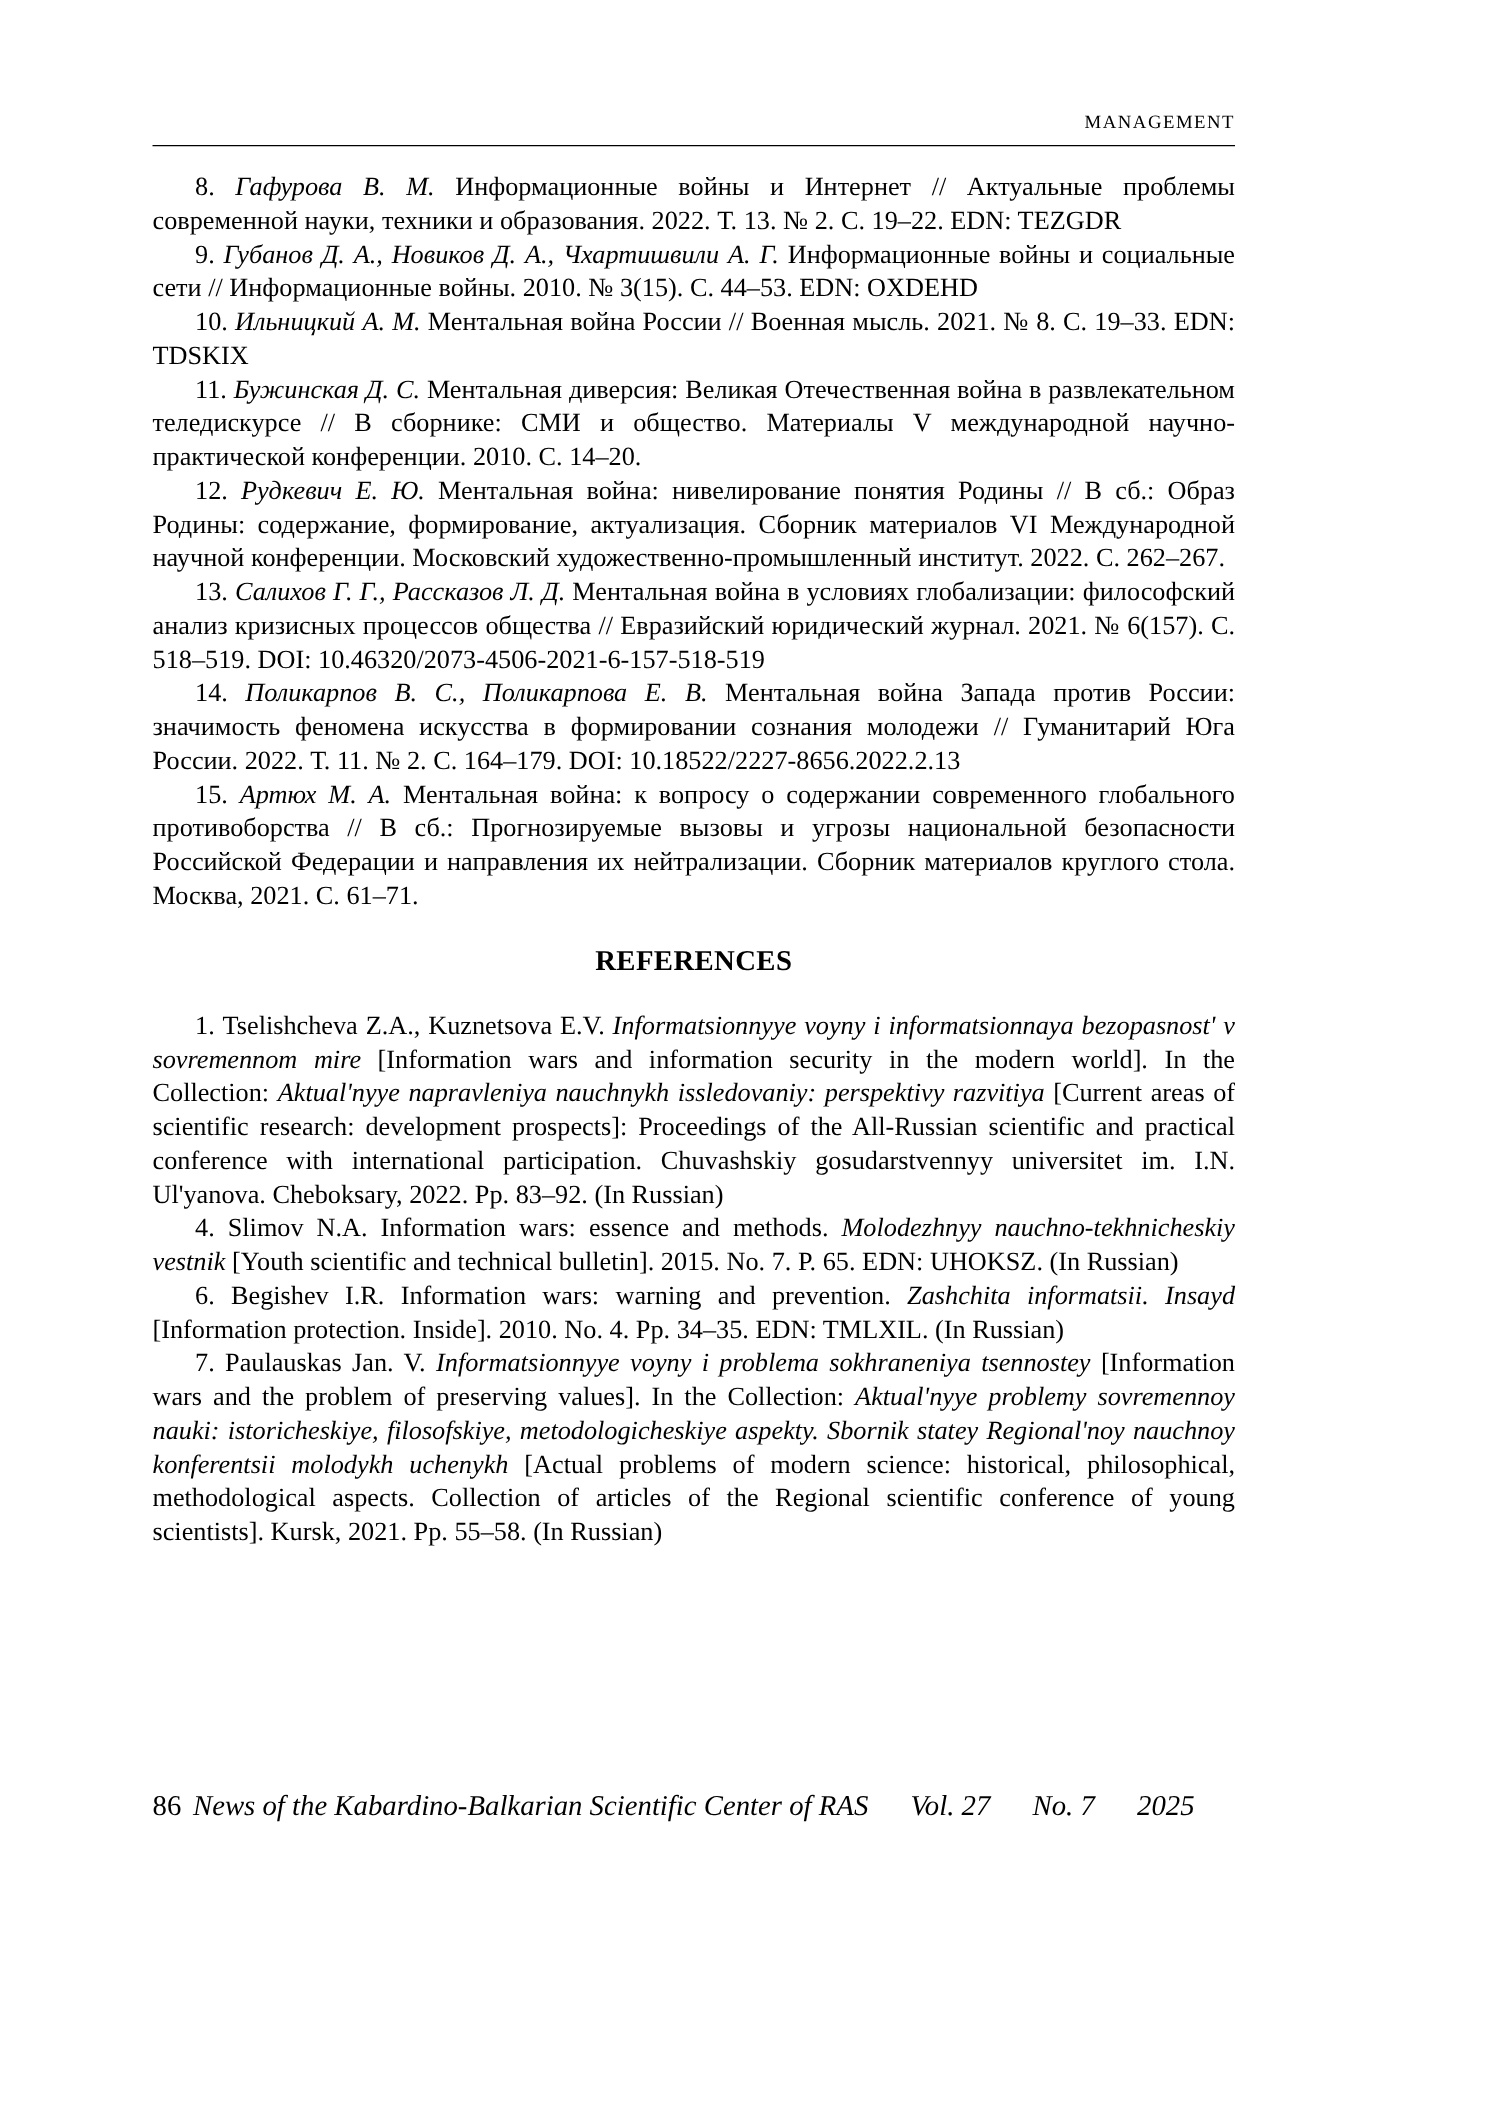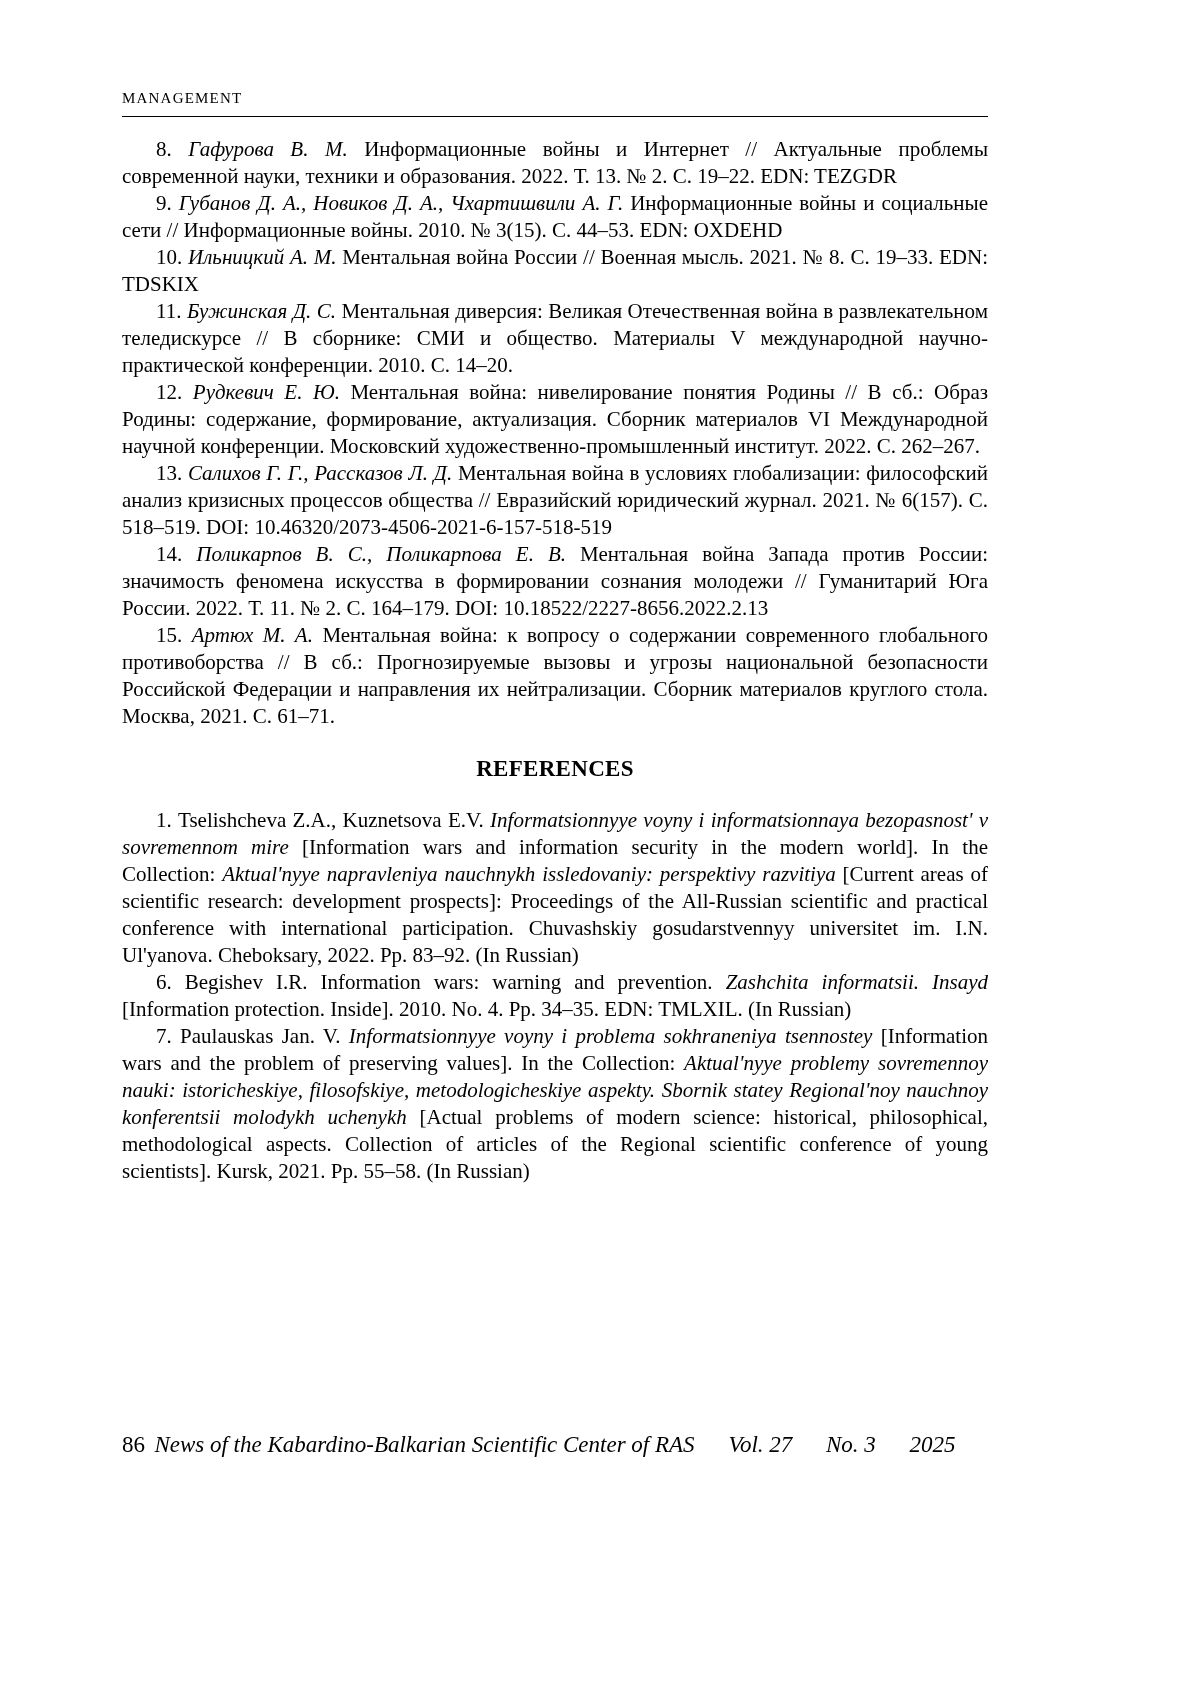--- a/index.html
+++ b/index.html
@@ -14,20 +14,21 @@
     background: #ffffff;
     color: #000000;
     font-family: "Liberation Serif", serif;
     overflow: hidden;
   }
   .running-head {
     position: absolute;
     left: 122px;
     right: 212px;
     top: 90px;
+    text-align: right;
     font-size: 15px;
     letter-spacing: 1.2px;
   }
   .head-rule {
     position: absolute;
     left: 122px;
     right: 212px;
     top: 116px;
     border-top: 1.7px solid #000;
     height: 0;
@@ -94,28 +95,29 @@
         <p class="ref"><span>12.&nbsp;</span><span class="it">Рудкевич Е.&nbsp;Ю.</span><span> Ментальная война: нивелирование понятия Родины // В сб.: Образ Родины: содержание, формирование, актуализация. Сборник материалов VI Международной научной конференции. Московский художественно-промышленный институт. 2022. С. 262–267.</span></p>
         <p class="ref"><span>13.&nbsp;</span><span class="it">Салихов Г.&nbsp;Г., Рассказов Л.&nbsp;Д.</span><span> Ментальная война в условиях глобализации: философский анализ кризисных процессов общества // Евразийский юридический журнал. 2021. № 6(157). С. 518–519. DOI: 10.46320/2073-4506-2021-6-157-518-519</span></p>
         <p class="ref"><span>14.&nbsp;</span><span class="it">Поликарпов В.&nbsp;С., Поликарпова Е.&nbsp;В.</span><span> Ментальная война Запада против России: значимость феномена искусства в формировании сознания молодежи // Гуманитарий Юга России. 2022. Т. 11. № 2. С. 164–179. DOI: 10.18522/2227-8656.2022.2.13</span></p>
         <p class="ref"><span>15.&nbsp;</span><span class="it">Артюх М.&nbsp;А.</span><span> Ментальная война: к вопросу о содержании современного глобального противоборства // В сб.: Прогнозируемые вызовы и угрозы национальной безопасности Российской Федерации и направления их нейтрализации. Сборник материалов круглого стола. Москва, 2021. С. 61–71.</span></p>
       </div>
 
     <h2 class="refs-heading">REFERENCES</h2>
 
     <div>
         <p class="ref"><span>1.&nbsp;Tselishcheva Z.A., Kuznetsova E.V. </span><span class="it">Informatsionnyye voyny i informatsionnaya bezopasnost' v sovremennom mire</span><span> [Information wars and information security in the modern world]. In the Collection: </span><span class="it">Aktual'nyye napravleniya nauchnykh issledovaniy: perspektivy razvitiya</span><span> [Current areas of scientific research: development prospects]: Proceedings of the All-Russian scientific and practical conference with international participation. Chuvashskiy gosudarstvennyy universitet im. I.N. Ul'yanova. Cheboksary, 2022. Pp. 83–92. (In Russian)</span></p>
+        <p class="ref"><span>4.&nbsp;Slimov N.A. Information wars: essence and methods. </span><span class="it">Molodezhnyy nauchno-tekhnicheskiy vestnik</span><span> [Youth scientific and technical bulletin]. 2015. No. 7. P. 65. EDN: UHOKSZ. (In Russian)</span></p>
         <p class="ref"><span>6.&nbsp;Begishev I.R. Information wars: warning and prevention. </span><span class="it">Zashchita informatsii. Insayd</span><span> [Information protection. Inside]. 2010. No. 4. Pp. 34–35. EDN: TMLXIL. (In Russian)</span></p>
         <p class="ref"><span>7.&nbsp;Paulauskas Jan. V. </span><span class="it">Informatsionnyye voyny i problema sokhraneniya tsennostey</span><span> [Information wars and the problem of preserving values]. In the Collection: </span><span class="it">Aktual'nyye problemy sovremennoy nauki: istoricheskiye, filosofskiye, metodologicheskiye aspekty. Sbornik statey Regional'noy nauchnoy konferentsii molodykh uchenykh</span><span> [Actual problems of modern science: historical, philosophical, methodological aspects. Collection of articles of the Regional scientific conference of young scientists]. Kursk, 2021. Pp. 55–58. (In Russian)</span></p>
       </div>
   </div>
 
   <div class="footer">
     <span class="page-num">86</span>
     <div class="journal-line">
       <span>News of the Kabardino-Balkarian Scientific Center of RAS</span>
       <span>Vol. 27</span>
-      <span>No. 3</span>
+      <span>No. 7</span>
       <span>2025</span>
     </div>
   </div>
 
 </div>
 
 </body></html>

